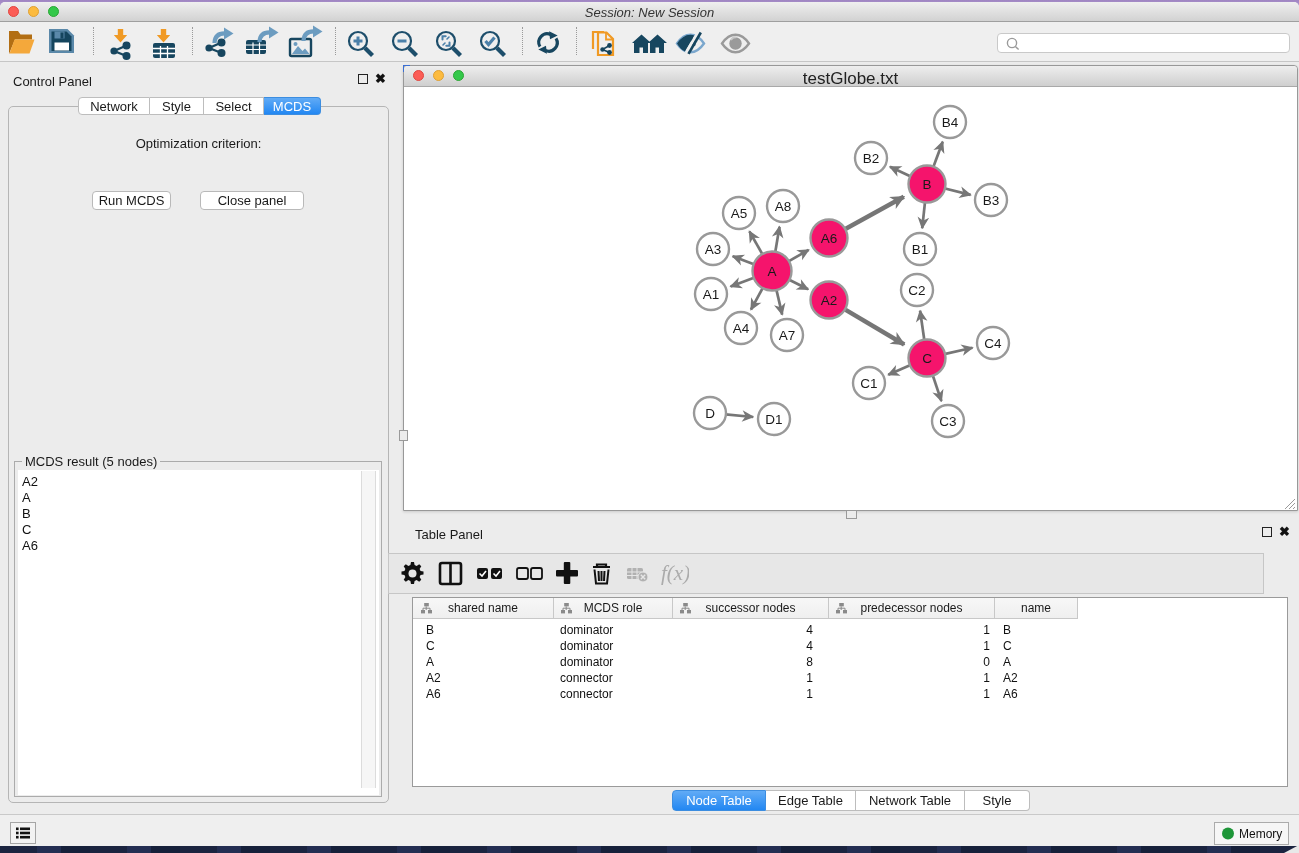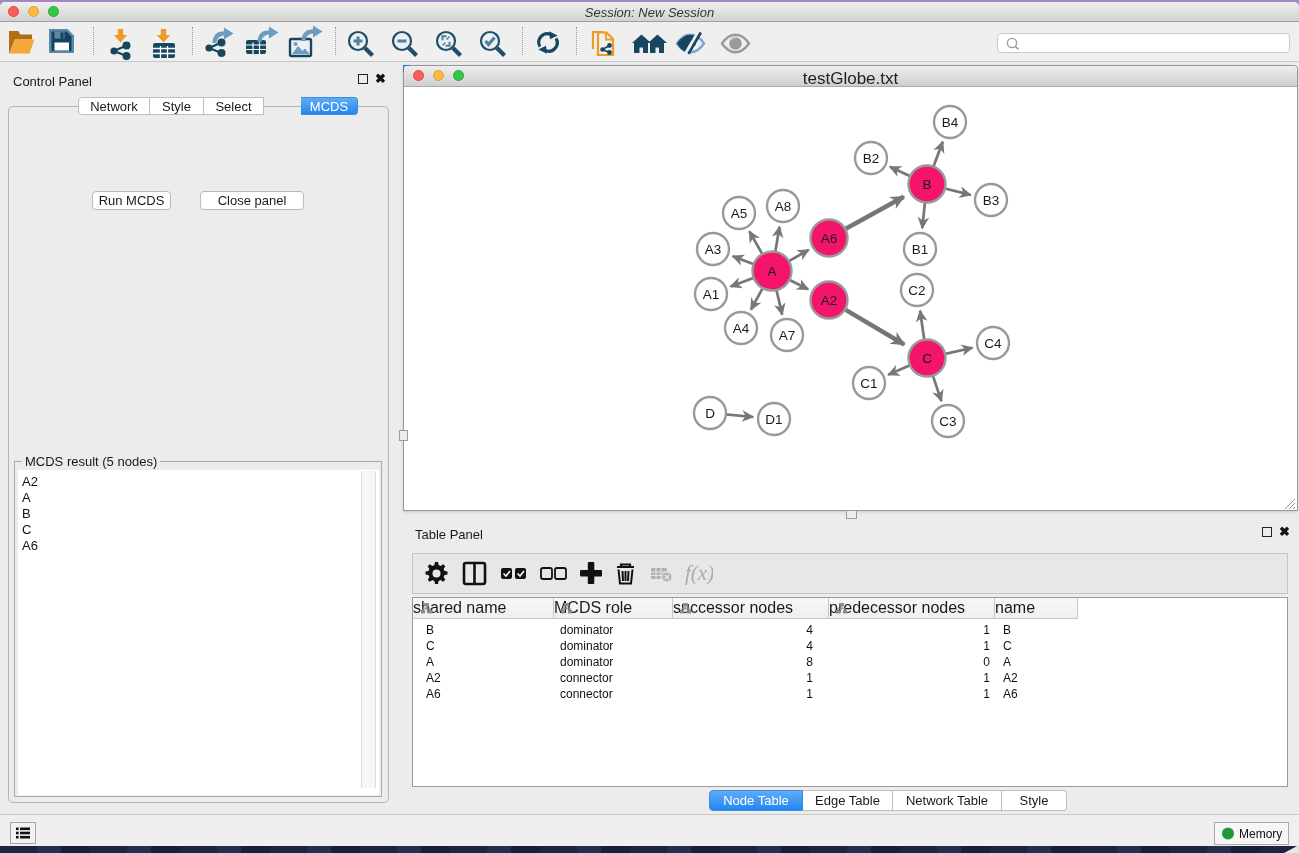--- a/index.html
+++ b/index.html
@@ -18,40 +18,40 @@
 #content { left:0; top:60px; width:1299px; height:752px; background:#ECECEC; }
 #statusbar { left:0; top:812px; width:1299px; height:32px; background:#EFEFEF; border-top:1px solid #C9C9C9; }
 .paneltitle { font-size:13px; color:#1a1a1a; }
 .flbtn { width:10px; height:10px; border:1.5px solid #222; }
 .xbtn { font-size:13px; font-weight:bold; color:#111; }
 
 .seg { display:flex; height:18px; border-radius:4px; z-index:3; }
 .seg > div { background:#fff; border:1px solid #BDBDBD; border-left:none; font-size:13px; color:#1a1a1a; text-align:center; line-height:17px; }
 .seg > div:first-child { border-left:1px solid #BDBDBD; border-radius:4px 0 0 4px; }
 .seg > div:last-child { border-radius:0 4px 4px 0; }
-.seg > div.sel { background:linear-gradient(#61ABF6,#2287F2); border-color:#3C8DE0; color:#fff;margin-left:37px; }
+.seg > div.sel { background:linear-gradient(#61ABF6,#2287F2); border-color:#3C8DE0; color:#fff; }
 #cpanelbox { left:8px; top:44px; width:381px; height:697px; border:1px solid #B5B5B5; border-radius:5px; }
 #optlabel { left:9px; top:74px; width:379px; text-align:center; font-size:13px; color:#1a1a1a; }
 #dropdown { left:43px; top:96px; width:312px; height:20px; background:#fff; border:1px solid #B9B9B9; border-radius:5px; }
 #dropdown span { position:absolute; left:12px; top:1px; font-size:13px; color:#1a1a1a; }
 #ddcap { right:-1px; top:-1px; width:16px; height:20px; background:linear-gradient(#6FB1F7,#1D7FF1); border-radius:0 5px 5px 0; }
 .btn { background:#fff; border:1px solid #B9B9B9; border-radius:4px; font-size:13px; color:#1a1a1a; text-align:center; line-height:17px; height:19px; }
 #fieldset { left:14px; top:399px; width:368px; height:336px; border:1px solid #ABABAB; }
 #fieldlegend { left:22px; top:392px; background:#ECECEC; padding:0 3px; font-size:13px; color:#1a1a1a; }
 #mcdslist { left:18px; top:408px; padding-top:4px; width:361px; height:325px; background:#fff; font-size:13px; color:#111; }
 #mcdslist div { padding-left:4px; height:16px; line-height:16px; }
 #mcdsscroll { left:361px; top:409px; width:15px; height:317px; background:#F6F6F6; border-left:1px solid #DCDCDC; border-right:1px solid #DCDCDC; }
 
 #netwin { left:403px; top:3px; width:895px; height:446px; background:#fff; border:1px solid #989898; border-radius:4px 4px 0 0; box-shadow:0 1px 3px rgba(0,0,0,.14); }
 #nettitle { left:0; top:0; width:100%; height:21px; background:linear-gradient(#EEEEEE,#CFCFCF); border-bottom:1px solid #A9A9A9; border-radius:4px 4px 0 0; }
 
-#tptoolbar { left:412px; top:491px; width:876px; height:41px; background:#E7E7E7; border:1px solid #C6C6C6; }
+#tptoolbar { left:388px; top:491px; width:876px; height:41px; background:#E7E7E7; border:1px solid #C6C6C6; }
 #nodetable { left:412px; top:535px; width:876px; height:190px; background:#fff; border:1px solid #9A9A9A; }
 #thead { left:0; top:0; width:665px; height:21px; background:linear-gradient(#F7F7F7,#EFEFEF); border-bottom:1px solid #C8C8C8; }
-.thcell { top:0; height:20px; border-right:1px solid #C8C8C8; font-size:16px; color:#1a1a1a; line-height:20px; }
+.thcell { top:0; height:20px; border-right:1px solid #C8C8C8; font-size:12px; color:#1a1a1a; text-align:center; line-height:20px; }
 .trow { font-size:12px; color:#111; height:16px; line-height:16px; }
 #memorybtn { left:1214px; top:7px; width:75px; height:23px; background:#F6F6F6; border:1px solid #ABABAB; font-size:12px; color:#111; }
 #listbtn { left:10px; top:7px; width:26px; height:22px; background:#F2F2F2; border:1px solid #A5A5A5; }
 text { font-family:"Liberation Sans", sans-serif; }
 </style>
 </head>
 <body>
 <div id="purpletop" class="abs"></div>
 <div id="desktop" class="abs"></div>
 <div id="appwin" class="abs">
@@ -211,20 +211,21 @@
     <div class="abs" style="left:13px;top:10px"><span class="paneltitle">Control Panel</span></div>
     <div class="flbtn abs" style="left:358px;top:12px"></div>
     <div class="abs xbtn" style="left:375px;top:9px">✖</div>
     <div class="seg abs" style="left:78px;top:35px">
       <div style="width:72px">Network</div>
       <div style="width:54px">Style</div>
       <div style="width:60px">Select</div>
       <div style="width:57px" class="sel">MCDS</div>
     </div>
     <div id="cpanelbox" class="abs"></div>
+    <div id="optlabel" class="abs">Optimization criterion:</div>
     <div class="btn abs" style="left:92px;top:129px;width:79px">Run MCDS</div>
     <div class="btn abs" style="left:200px;top:129px;width:104px">Close panel</div>
     <div id="fieldset" class="abs"></div>
     <div id="fieldlegend" class="abs">MCDS result (5 nodes)</div>
     <div id="mcdslist" class="abs">
         <div>A2</div>
         <div>A</div>
         <div>B</div>
         <div>C</div>
         <div>A6</div>

